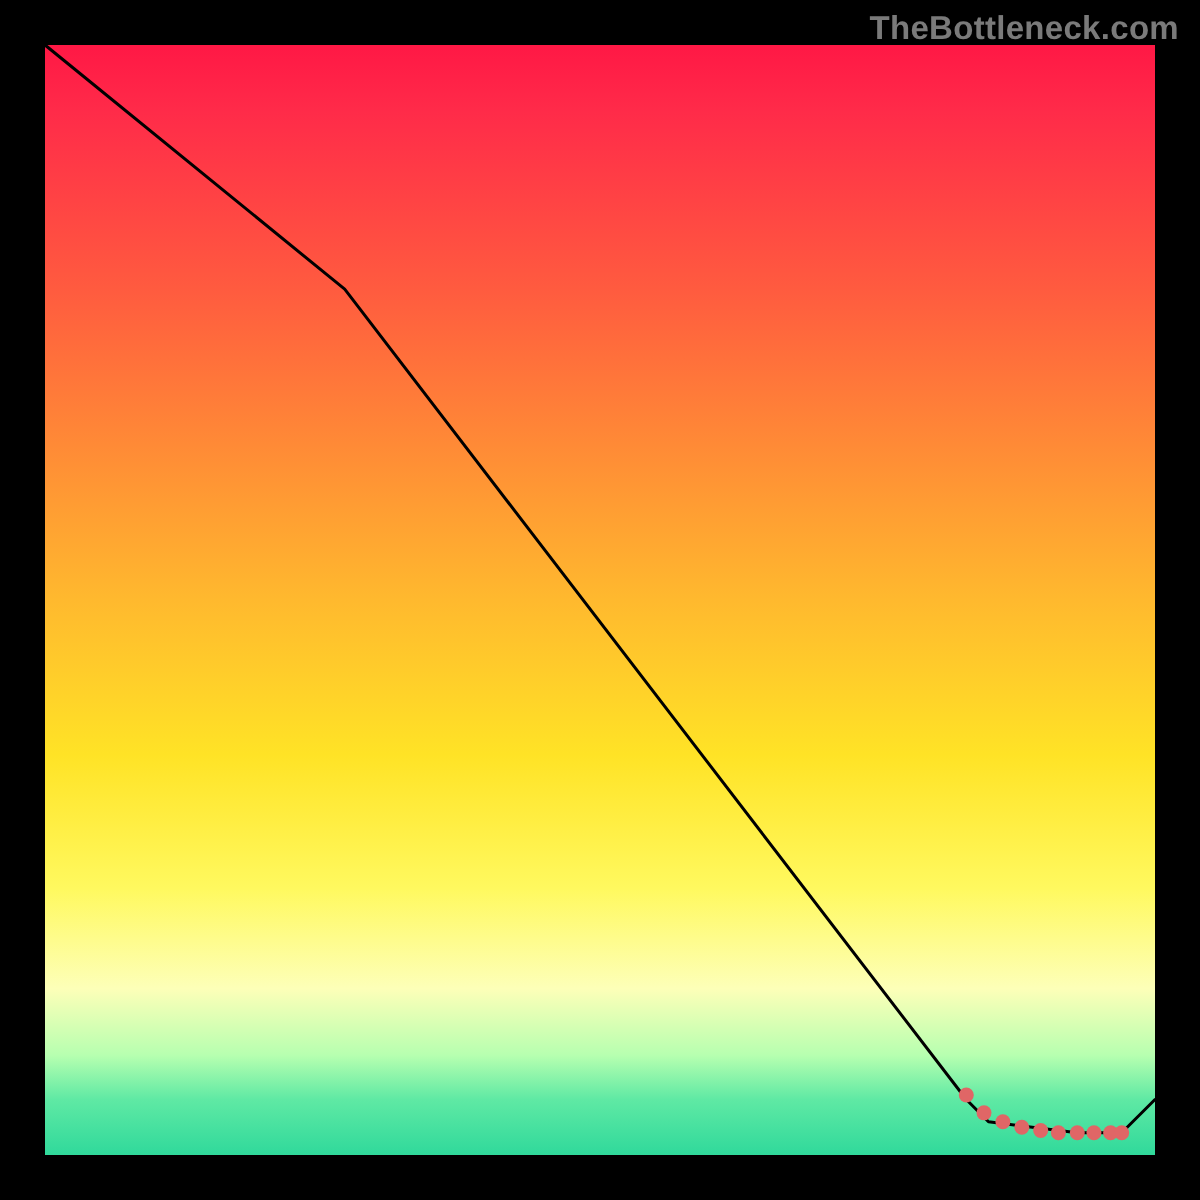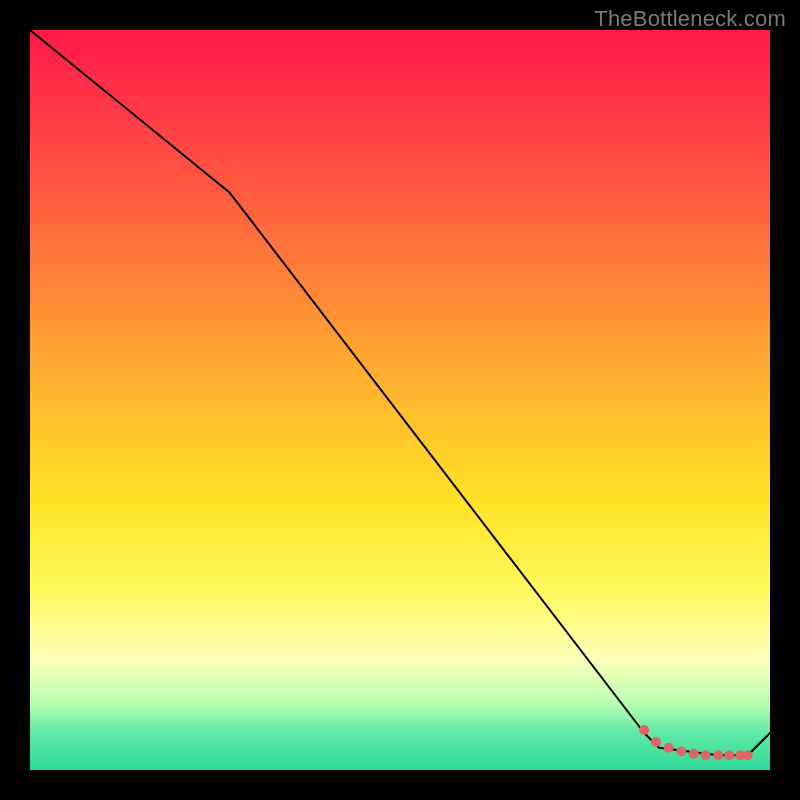--- a/index.html
+++ b/index.html
@@ -16,21 +16,21 @@
     width: 800px;
     height: 800px;
     background: #000;
   }
   .watermark {
     position: absolute;
     top: 6px;
     right: 14px;
     color: #7a7a7a;
     font-size: 22px;
-    font-weight: 400;
+    font-weight: 700;
     letter-spacing: 0.2px;
     user-select: none;
   }
   .plot-area {
     position: absolute;
     left: 30px;
     top: 30px;
     width: 740px;
     height: 740px;
     

